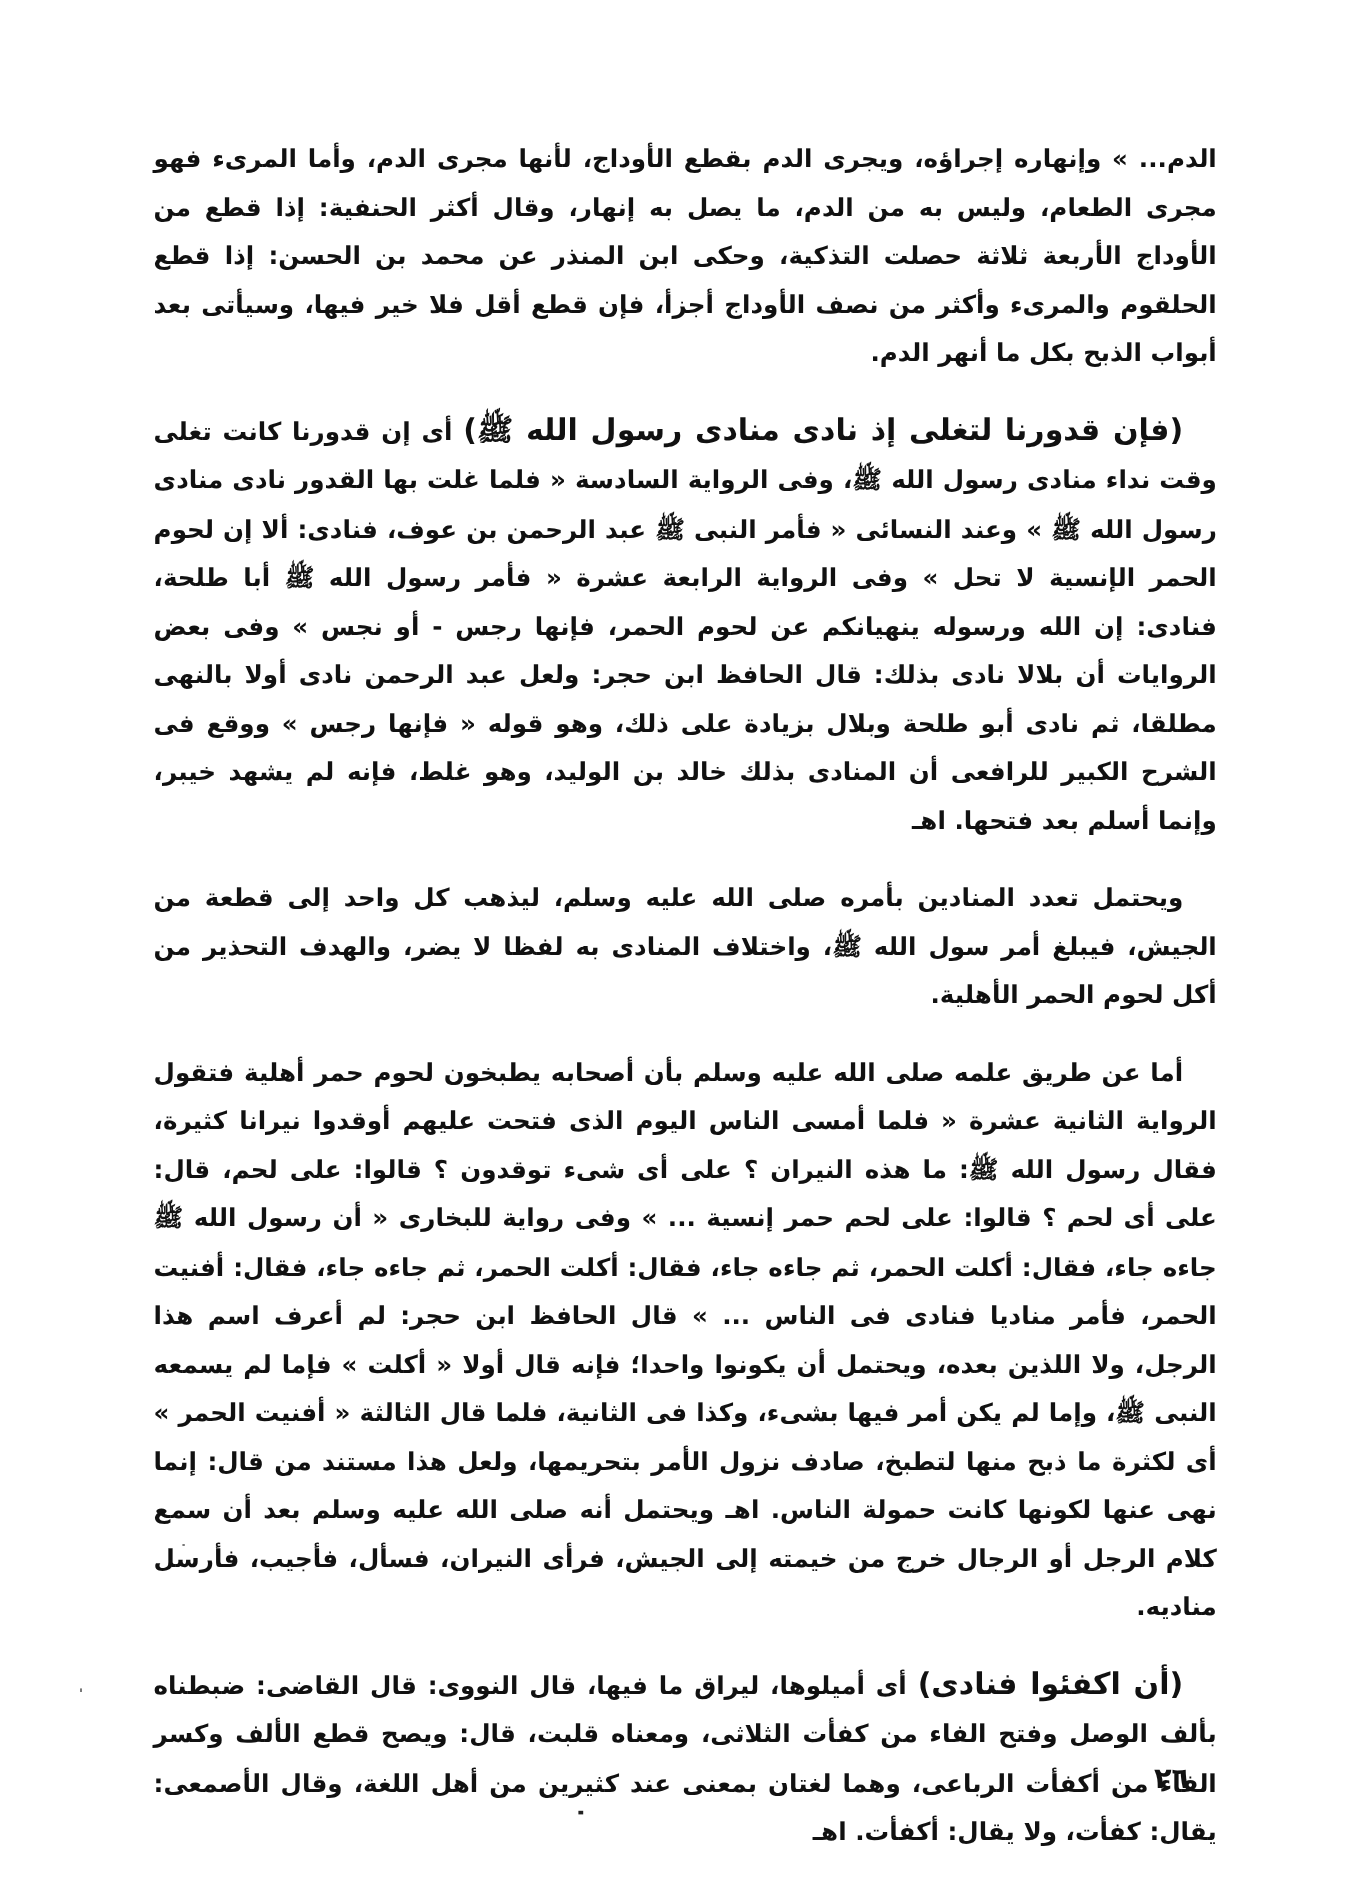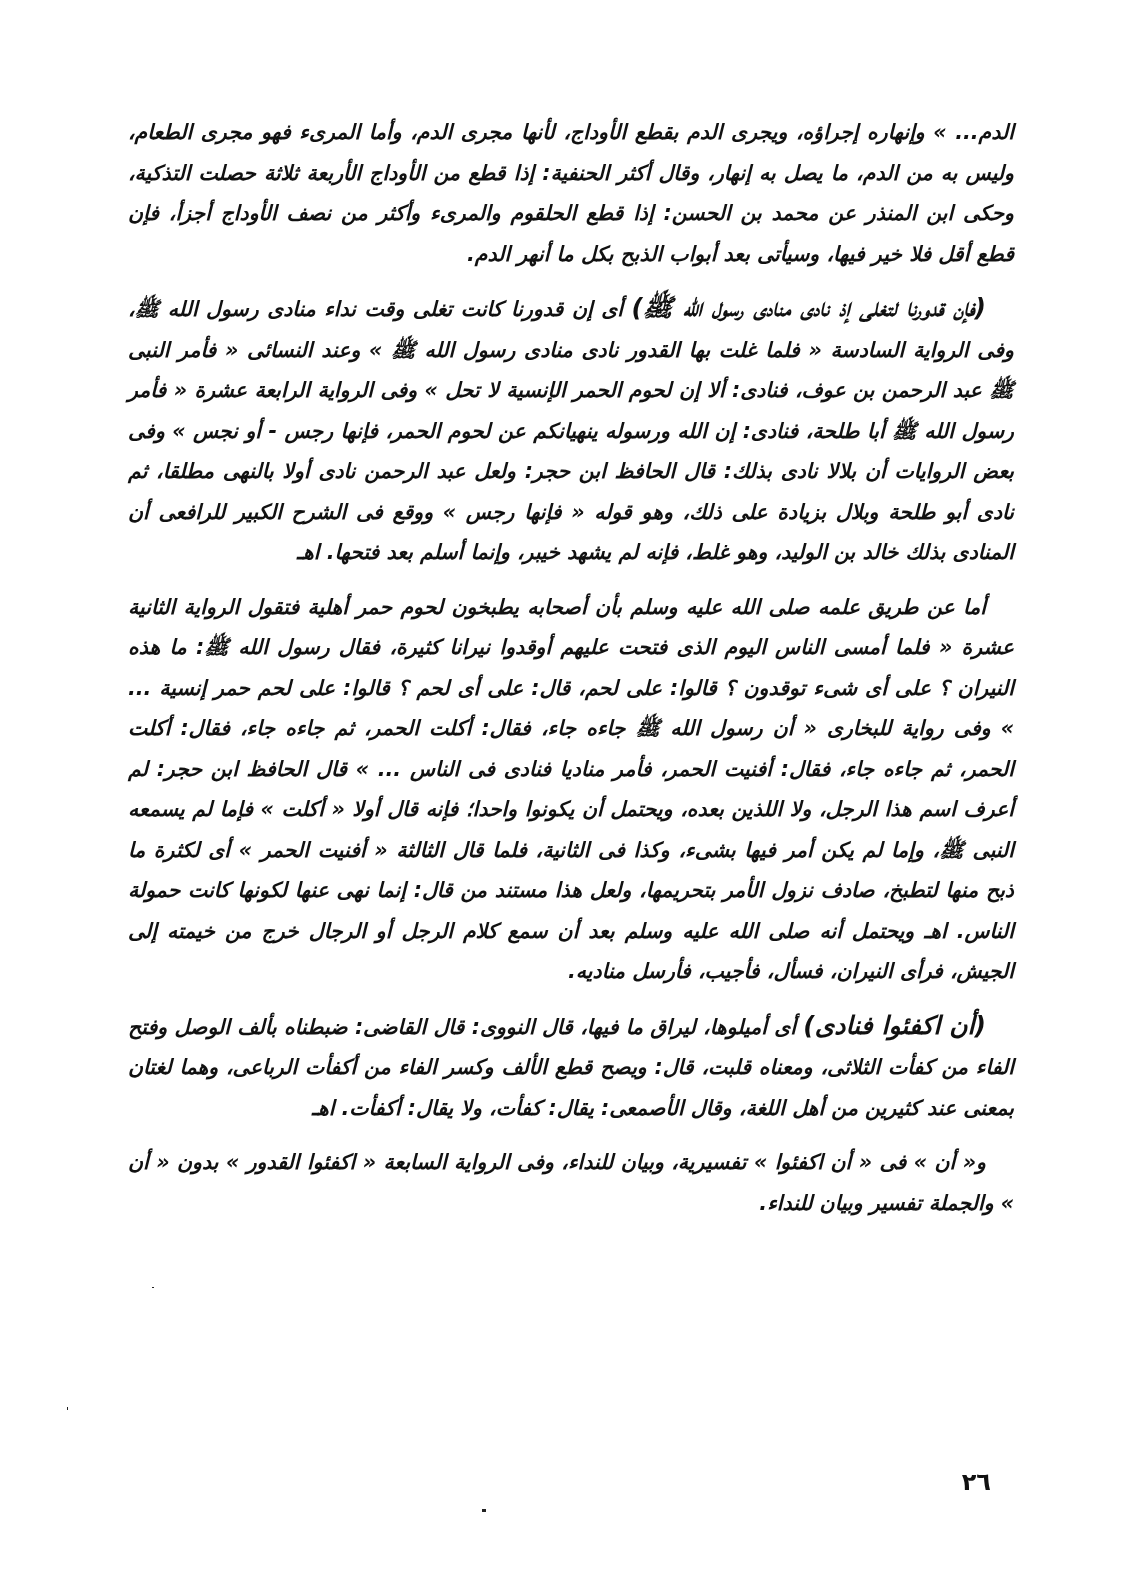--- a/index.html
+++ b/index.html
@@ -23,24 +23,23 @@
     direction: rtl;
   }
   .para {
     font-size: 20.5px;
     line-height: 40.5px;
     text-align: justify;
     text-align-last: right;
     margin: 0;
     font-weight: bold;
     letter-spacing: -0.2px;
-    font-style: italic;
   }
   .para.indent { text-indent: 28px; }
-  .gap-m { margin-top: 14px; }
+  .gap-m { margin-top: 24px; }
   .heading-phrase {
     font-size: 25px;
     font-weight: bold;
   }
   .page-number {
     position: absolute;
     right: 142px;
     top: 1468px;
     font-size: 24px;
     font-weight: bold;
@@ -54,20 +53,21 @@
 </style>
 </head>
 <body>
 
 <div class="page">
 
   <p class="para">الدم... » وإنهاره إجراؤه، ويجرى الدم بقطع الأوداج، لأنها مجرى الدم، وأما المرىء فهو مجرى الطعام، وليس به من الدم، ما يصل به إنهار، وقال أكثر الحنفية: إذا قطع من الأوداج الأربعة ثلاثة حصلت التذكية، وحكى ابن المنذر عن محمد بن الحسن: إذا قطع الحلقوم والمرىء وأكثر من نصف الأوداج أجزأ، فإن قطع أقل فلا خير فيها، وسيأتى بعد أبواب الذبح بكل ما أنهر الدم.</p>
 
   <p class="para indent gap-m"><span class="heading-phrase">(فإن قدورنا لتغلى إذ نادى منادى رسول الله ﷺ)</span> <span>أى إن قدورنا كانت تغلى وقت نداء منادى رسول الله ﷺ، وفى الرواية السادسة « فلما غلت بها القدور نادى منادى رسول الله ﷺ » وعند النسائى « فأمر النبى ﷺ عبد الرحمن بن عوف، فنادى: ألا إن لحوم الحمر الإنسية لا تحل » وفى الرواية الرابعة عشرة « فأمر رسول الله ﷺ أبا طلحة، فنادى: إن الله ورسوله ينهيانكم عن لحوم الحمر، فإنها رجس - أو نجس » وفى بعض الروايات أن بلالا نادى بذلك: قال الحافظ ابن حجر: ولعل عبد الرحمن نادى أولا بالنهى مطلقا، ثم نادى أبو طلحة وبلال بزيادة على ذلك، وهو قوله « فإنها رجس » ووقع فى الشرح الكبير للرافعى أن المنادى بذلك خالد بن الوليد، وهو غلط، فإنه لم يشهد خيبر، وإنما أسلم بعد فتحها. اهـ</span></p>
 
+  <p class="para indent gap-m">ويحتمل تعدد المنادين بأمره صلى الله عليه وسلم، ليذهب كل واحد إلى قطعة من الجيش، فيبلغ أمر سول الله ﷺ، واختلاف المنادى به لفظا لا يضر، والهدف التحذير من أكل لحوم الحمر الأهلية.</p>
 
   <p class="para indent gap-m">أما عن طريق علمه صلى الله عليه وسلم بأن أصحابه يطبخون لحوم حمر أهلية فتقول الرواية الثانية عشرة « فلما أمسى الناس اليوم الذى فتحت عليهم أوقدوا نيرانا كثيرة، فقال رسول الله ﷺ: ما هذه النيران ؟ على أى شىء توقدون ؟ قالوا: على لحم، قال: على أى لحم ؟ قالوا: على لحم حمر إنسية ... » وفى رواية للبخارى « أن رسول الله ﷺ جاءه جاء، فقال: أكلت الحمر، ثم جاءه جاء، فقال: أكلت الحمر، ثم جاءه جاء، فقال: أفنيت الحمر، فأمر مناديا فنادى فى الناس ... » قال الحافظ ابن حجر: لم أعرف اسم هذا الرجل، ولا اللذين بعده، ويحتمل أن يكونوا واحدا؛ فإنه قال أولا « أكلت » فإما لم يسمعه النبى ﷺ، وإما لم يكن أمر فيها بشىء، وكذا فى الثانية، فلما قال الثالثة « أفنيت الحمر » أى لكثرة ما ذبح منها لتطبخ، صادف نزول الأمر بتحريمها، ولعل هذا مستند من قال: إنما نهى عنها لكونها كانت حمولة الناس. اهـ ويحتمل أنه صلى الله عليه وسلم بعد أن سمع كلام الرجل أو الرجال خرج من خيمته إلى الجيش، فرأى النيران، فسأل، فأجيب، فأرسل مناديه.</p>
 
   <p class="para indent gap-m"><span class="heading-phrase">(أن اكفئوا فنادى)</span> <span>أى أميلوها، ليراق ما فيها، قال النووى: قال القاضى: ضبطناه بألف الوصل وفتح الفاء من كفأت الثلاثى، ومعناه قلبت، قال: ويصح قطع الألف وكسر الفاء من أكفأت الرباعى، وهما لغتان بمعنى عند كثيرين من أهل اللغة، وقال الأصمعى: يقال: كفأت، ولا يقال: أكفأت. اهـ</span></p>
 
   <p class="para indent gap-m">و« أن » فى « أن اكفئوا » تفسيرية، وبيان للنداء، وفى الرواية السابعة « اكفئوا القدور » بدون « أن » والجملة تفسير وبيان للنداء.</p>
 
 </div>
 
 <div class="page-number">٢٦</div>

